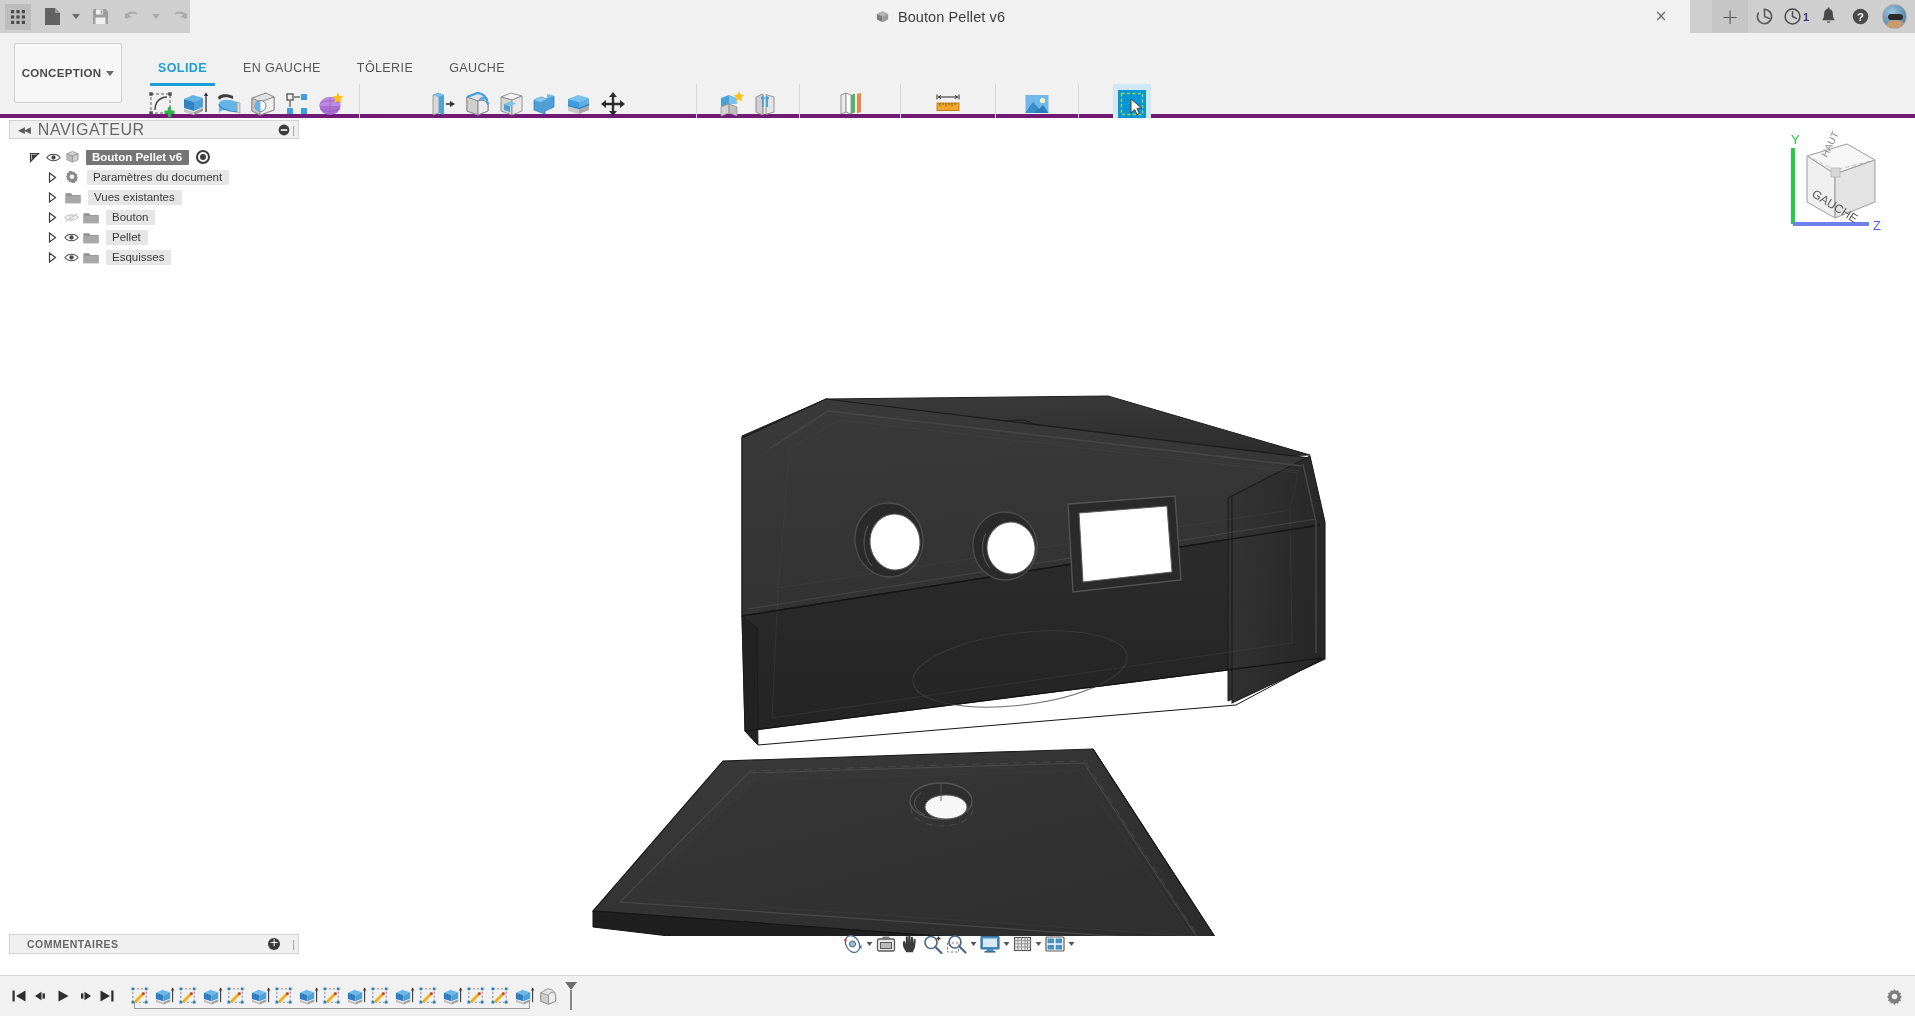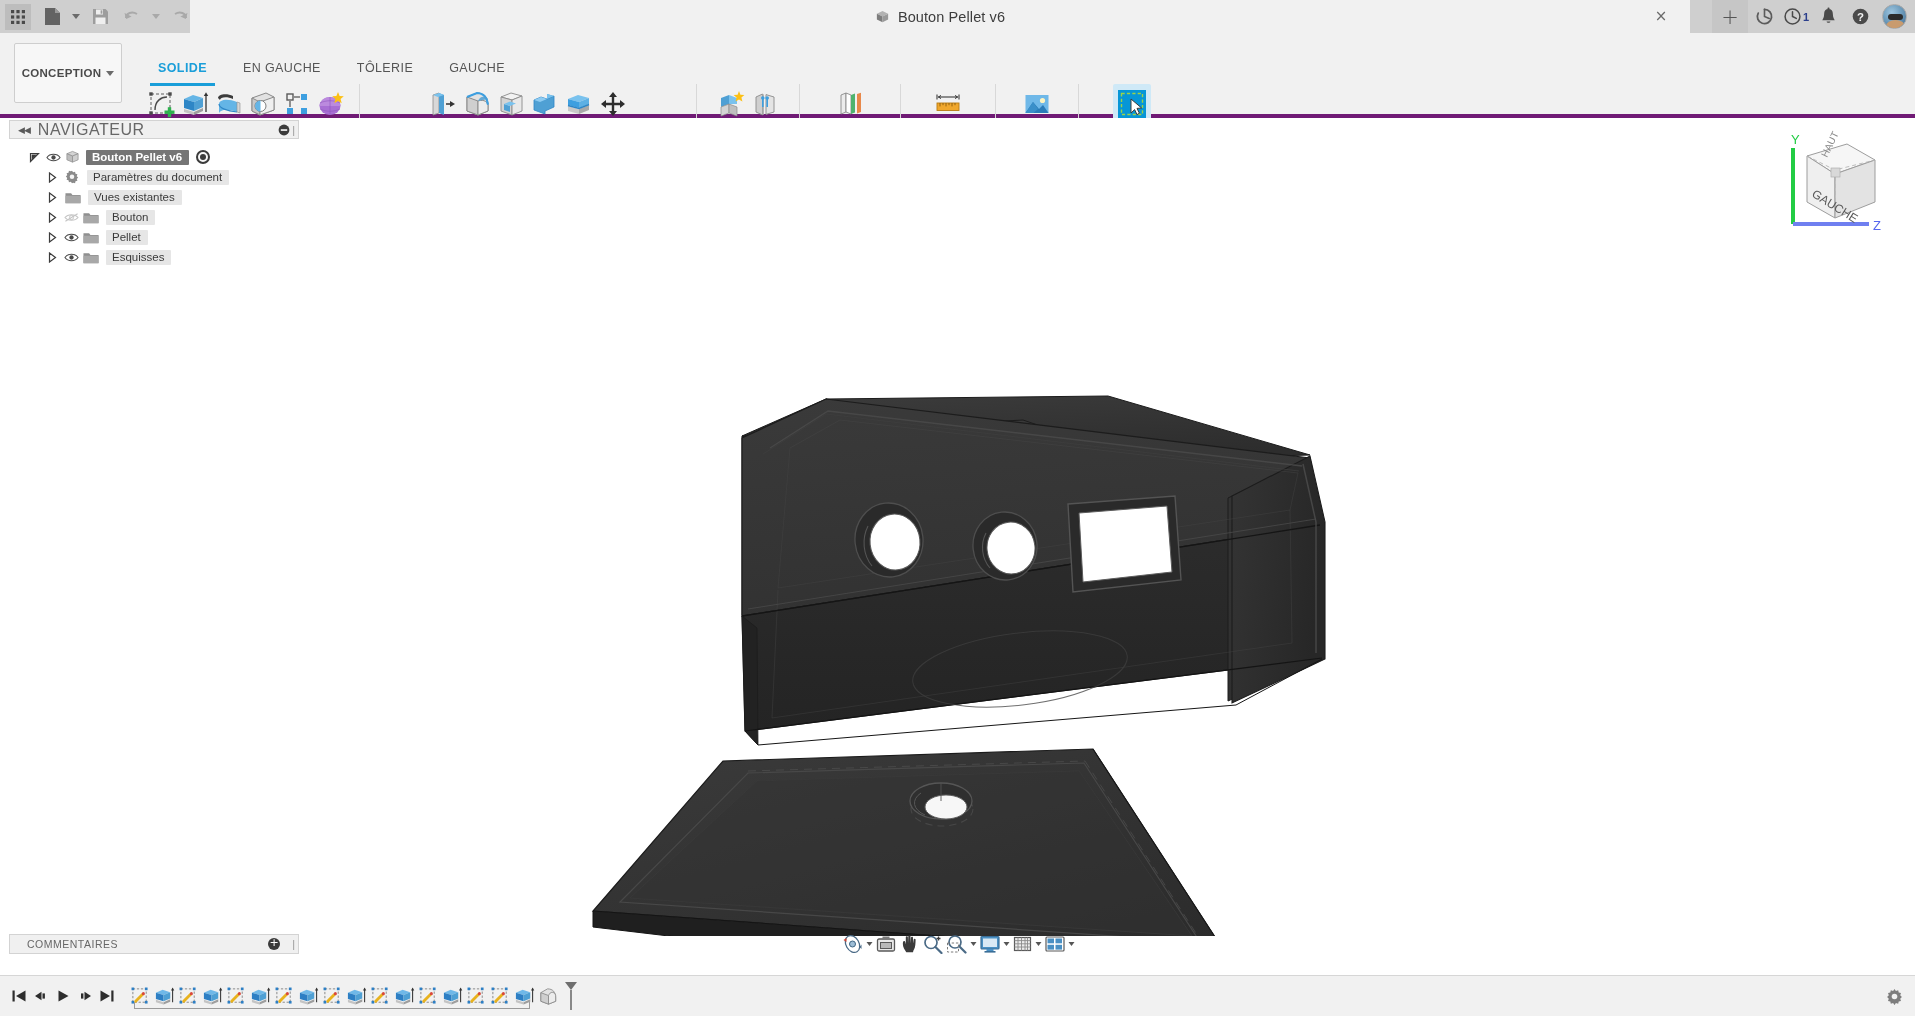--- a/index.html
+++ b/index.html
@@ -169,21 +169,21 @@
   .viewcube {
     position: absolute; right: 24px; top: 12px; width: 120px; height: 110px;
   }
 
   
   .comments {
     position: absolute; left: 9px; bottom: 62px; width: 290px; height: 20px;
     background: #f0f0f0; border: 1px solid #d3d3d3; display: flex; align-items: center;
     padding-left: 17px; gap: 6px;
   }
-  .comments .c-title { font-size: 10.5px; color: #676767; letter-spacing: .5px; }
+  .comments .c-title { font-size: 10.5px; color: #676767; letter-spacing: .5px; font-weight: bold; }
   .plus-circle {
     width: 12px; height: 12px; border-radius: 50%; background: #3b3b3b;
     color: #fff; font-size: 11px; line-height: 10px; text-align: center;
     margin-left: auto; margin-right: 6px; font-family: "DejaVu Sans", sans-serif;
   }
 
   
   .navbar {
     position: absolute; left: 50%; transform: translateX(-50%); bottom: 58px;
     height: 28px; display: flex; align-items: center; gap: 1px;

